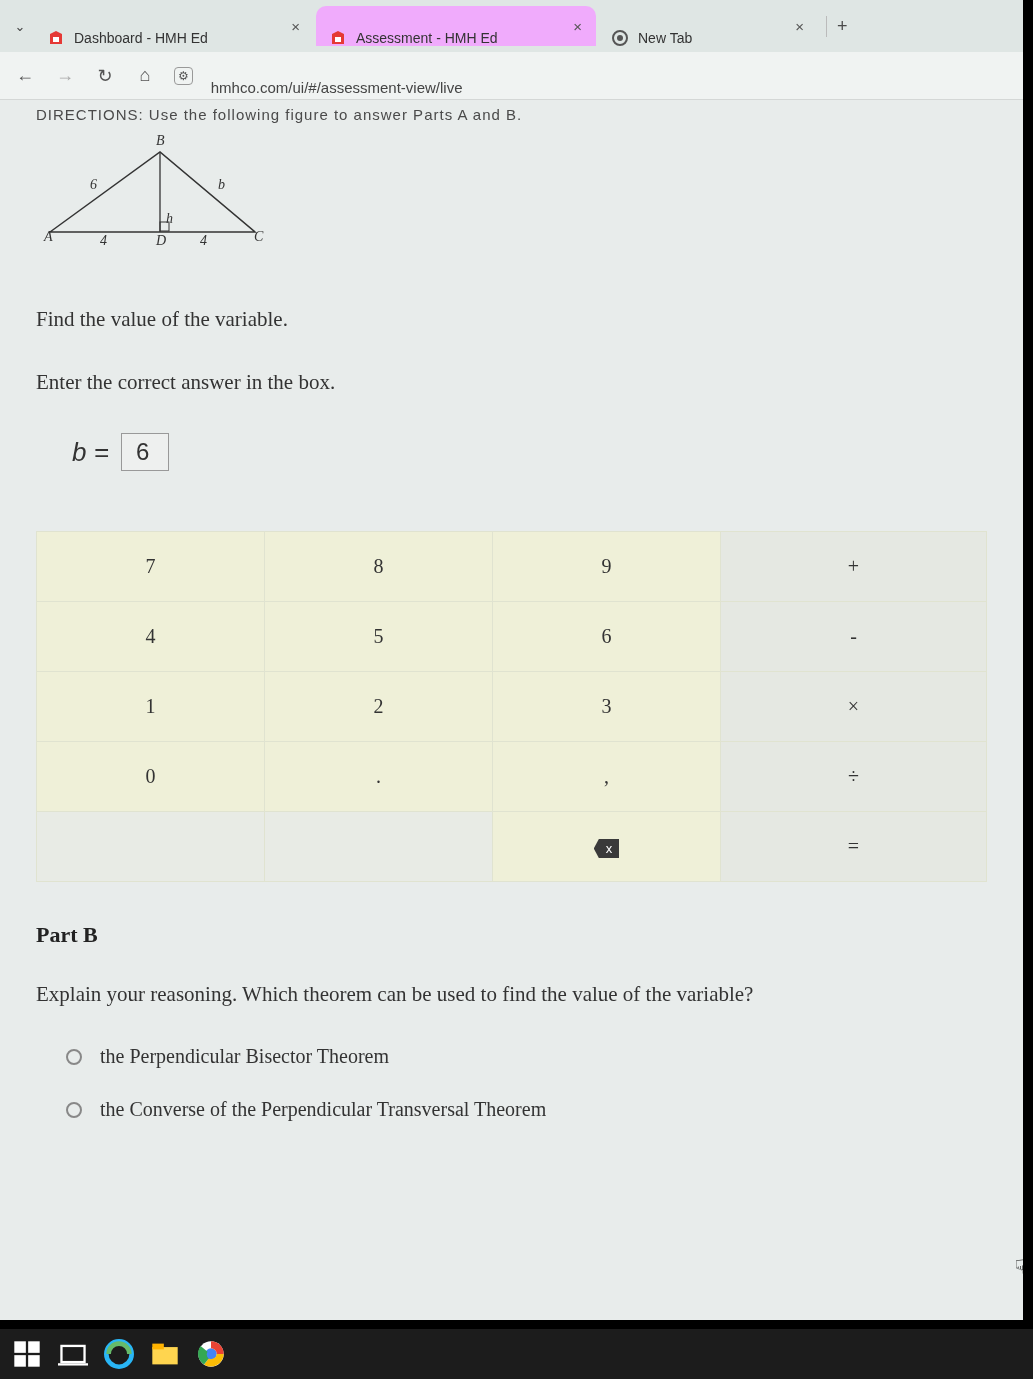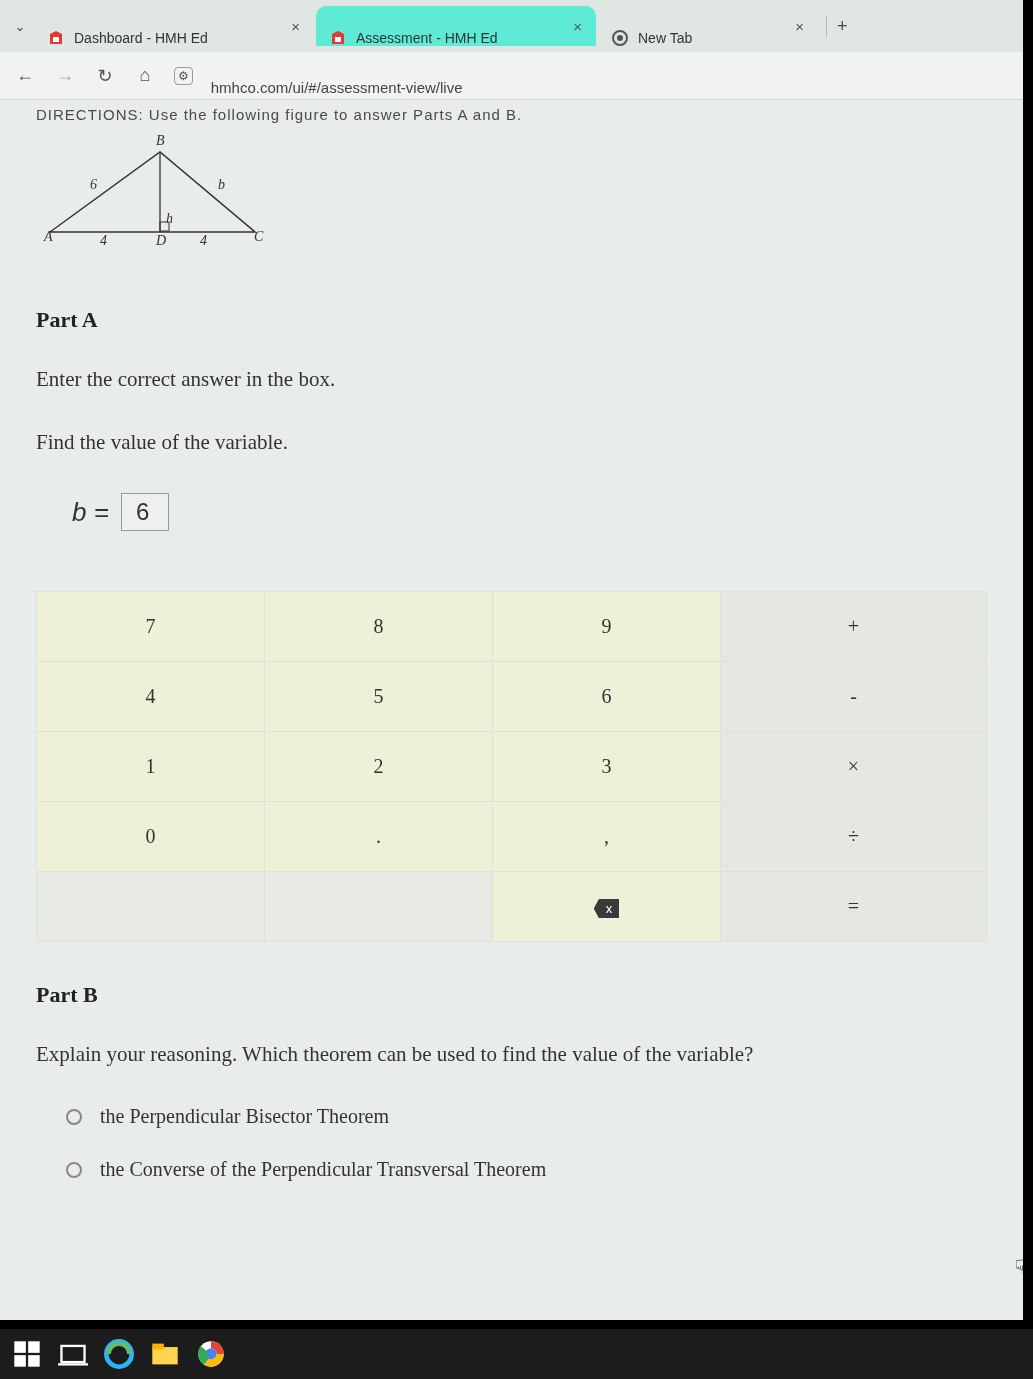--- a/index.html
+++ b/index.html
@@ -4,21 +4,21 @@
   <style>
     * { margin:0; padding:0; box-sizing:border-box; font-family:Arial, sans-serif; }
     body { background:#000; width:1033px; height:1379px; overflow:hidden; position:relative; }
     .viewport { background:#e8eceb; width:1023px; height:1320px; position:relative; }
 
     
     .tab-strip { height:52px; background:#dfe6e4; display:flex; align-items:center; padding:0 6px; }
     .tab-menu { width:28px; text-align:center; color:#444; cursor:pointer; font-size:13px; }
     .tab { display:flex; align-items:center; height:40px; padding:0 14px; border-radius:10px 10px 0 0; margin-right:2px; min-width:280px; justify-content:space-between; cursor:pointer; }
     .tab.inactive { background:transparent; }
-    .tab.active { background:#5eead4;align-items:center; }
+    .tab.active { background:#f0abfc;align-items:center; }
     .tab-left { display:flex; align-items:center; gap:10px;margin-top:24px; }
     .tab-title { font-size:14px; color:#333; }
     .tab-close { font-size:15px; color:#555; cursor:pointer; }
     .hmh-icon { width:16px; height:16px; display:inline-block; }
     .hmh-icon svg { width:100%; height:100%; }
     .newtab-icon { width:16px; height:16px; border:2px solid #555; border-radius:50%; position:relative; display:inline-block; }
     .newtab-icon::after { content:""; position:absolute; width:6px; height:6px; background:#555; border-radius:50%; left:3px; top:3px; }
     .tab-add { padding:0 10px; font-size:18px; color:#4a4a4a; cursor:pointer; border-left:1px solid #bbb; margin-left:6px; }
 
     
@@ -129,23 +129,22 @@
       <span class="tri-label" style="left:116px;top:-4px;">B</span>
       <span class="tri-label" style="left:214px;top:92px;">C</span>
       <span class="tri-label" style="left:116px;top:96px;">D</span>
       <span class="tri-label" style="left:50px; top:40px;">6</span>
       <span class="tri-label" style="left:178px;top:40px;">b</span>
       <span class="tri-label" style="left:60px; top:96px;">4</span>
       <span class="tri-label" style="left:160px;top:96px;">4</span>
       <span class="tri-label" style="left:126px;top:74px;">h</span>
     </div>
 
-    <div class="part-heading">Part A</div>
+    <div class="prompt">Find the value of the variable.</div>
     <div class="prompt">Enter the correct answer in the box.</div>
-    <div class="prompt">Find the value of the variable.</div>
 
     <div class="answer-row">
       <span>b =</span>
       <span class="answer-box">6</span>
     </div>
 
     <table class="keypad">
       <tbody>
           <tr>
         <td class="key-num">7</td>

